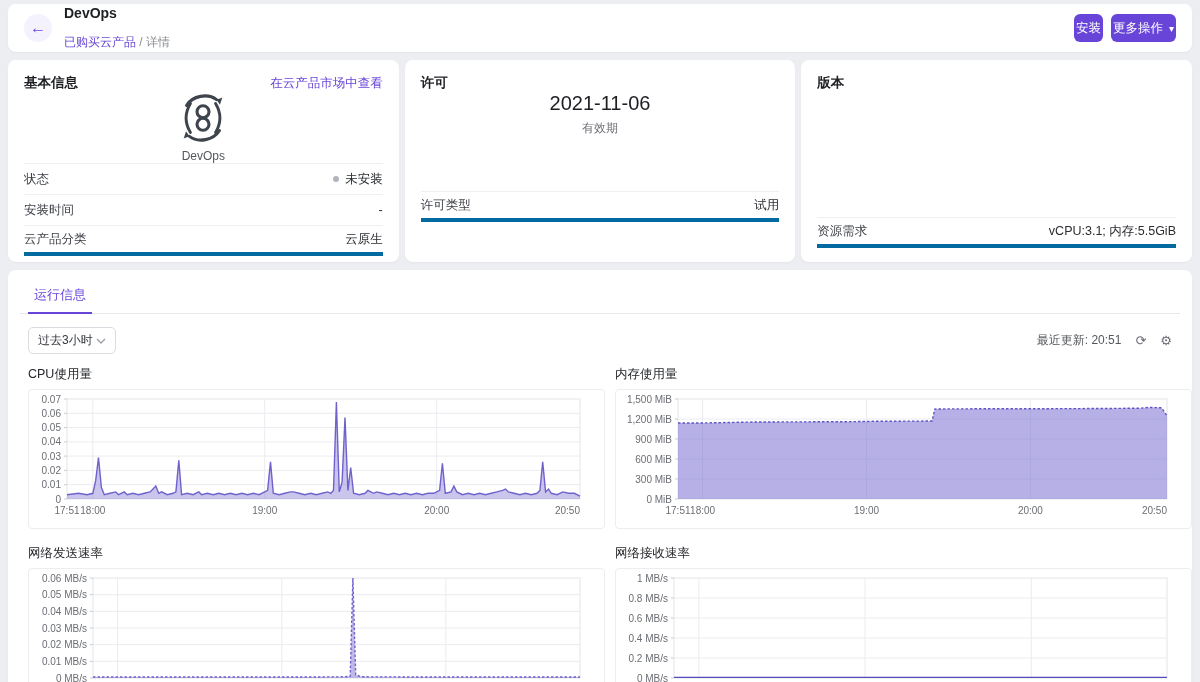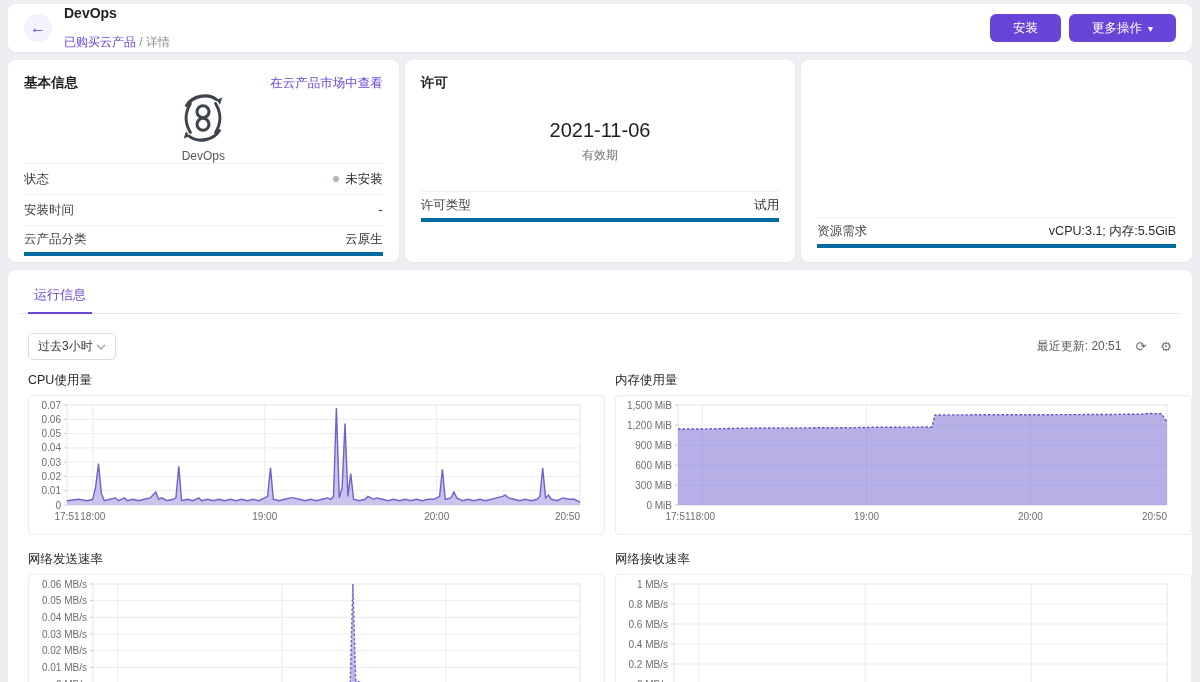--- a/index.html
+++ b/index.html
@@ -13,49 +13,49 @@
   .back-btn { width:28px; height:28px; border-radius:50%; display:flex; align-items:center;
     justify-content:center; color:#6845d8; font-size:16px; font-weight:bold; cursor:pointer;
     background:#f4f2fc; margin-right:12px; border:none; }
   .title-block { display:flex; flex-direction:column; gap:1px; }
   .app-title { font-size:14px; font-weight:bold; color:#1d1f23; }
   .breadcrumb { font-size:12px;margin-top:12px; }
   .breadcrumb a { color:#6845d8; text-decoration:none; }
   .breadcrumb .sep { color:#8a8d93; }
   .topbar-actions { margin-left:auto; display:flex; gap:8px; }
   .btn { background:#6845d8; color:#fff; border:none; border-radius:6px; height:28px;
-    padding:0 23px; font-size:12.5px; cursor:pointer; display:flex; align-items:center; gap:6px; }
+    padding:0 2px; font-size:12.5px; cursor:pointer; display:flex; align-items:center; gap:6px; }
   .btn .caret { font-size:10px; }
 
   
   .cards { display:grid; grid-template-columns:1fr 1fr 1fr; gap:6px; margin-top:8px; }
   .card { background:#fff; border-radius:8px; padding:14px 16px; height:202px;
     display:flex; flex-direction:column; box-shadow:0 1px 2px rgba(20,20,40,.04); }
   .card-head { display:flex; justify-content:space-between; align-items:flex-end; }
   .card-title { font-size:13.5px; font-weight:bold; color:#1d1f23; }
   .card-link { font-size:12.5px; color:#6845d8; text-decoration:none; }
-  .card-center { flex:1; display:flex; flex-direction:column; align-items:center; justify-content:center; gap:5px; }
+  .card-center { flex:1; display:flex; flex-direction:column; align-items:center; justify-content:flex-start; gap:5px; }
   .big-value { font-size:20px; color:#1d1f23; }
   .big-caption { font-size:12px; color:#6b6e74; }
   .logo-caption { font-size:12px; color:#55585e; }
   .kv-rows { margin-top:auto; }
   .kv-row { display:flex; justify-content:space-between; align-items:center; height:31px;
     border-top:1px solid #f0f0f3; font-size:12.5px; }
   .kv-rows .kv-row:last-child { border-bottom:4px solid #0369a1; }
   .kv-label { color:#3c3f45; }
   .kv-value { color:#2a2c31; display:flex; align-items:center; gap:6px; }
   .dot { width:6px; height:6px; border-radius:50%; background:#b0b4bc; display:inline-block; }
 
   
   .monitor { background:#fff; border-radius:8px; margin-top:8px; padding:12px 12px 16px;
     box-shadow:0 1px 2px rgba(20,20,40,.04); }
   .tabrow { border-bottom:1px solid #e7e8ec; padding:0 8px; }
   .tab { display:inline-block; font-size:13px; font-weight:500; color:#6845d8;
     padding:4px 6px 8px; border-bottom:2px solid #6845d8; margin-bottom:-1px; cursor:pointer; }
-  .controls { display:flex; align-items:center; margin:19px 8px 12px; }
+  .controls { display:flex; align-items:center; margin:13px 8px 12px; }
   .select { width:88px; height:27px; border:1px solid #d9dce1; border-radius:5px;
     display:flex; align-items:center; justify-content:space-between; padding:0 9px;
     font-size:12px; color:#33363c; cursor:pointer; background:#fff; }
   .controls-right { margin-left:auto; display:flex; align-items:center; gap:14px;
     font-size:12px; color:#55585e; }
   .mini-icon { color:#6b6e74; font-size:13px; cursor:pointer; line-height:1; }
 
   .charts-grid { display:grid; grid-template-columns:1fr 1fr; column-gap:10px; row-gap:16px; margin:0 8px; }
   .chart-block {}
   .chart-title { font-size:12.5px; color:#26282c; margin-bottom:6px; }
@@ -142,20 +142,23 @@
       <div class="kv-rows">
         <div class="kv-row">
           <span class="kv-label">许可类型</span>
           <span class="kv-value">试用</span>
         </div>
       </div>
       <div style="height:26px"></div>
     </div>
 
     <div class="card">
+      <div class="card-head">
+        <span class="card-title">版本</span>
+      </div>
       <div class="kv-rows">
         <div class="kv-row">
           <span class="kv-label">资源需求</span>
           <span class="kv-value">vCPU:3.1; 内存:5.5GiB</span>
         </div>
       </div>
     </div>
   </div>
 
   <div class="monitor">

